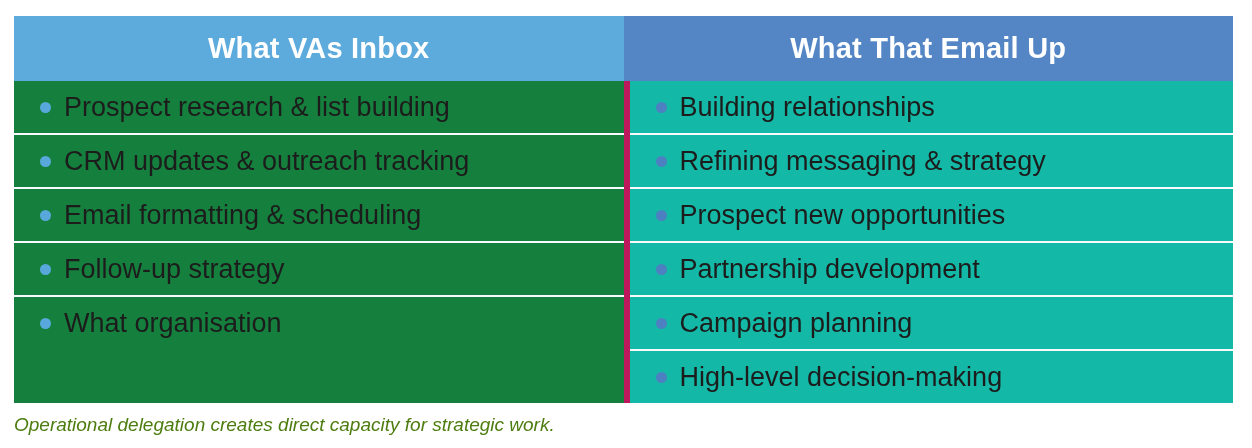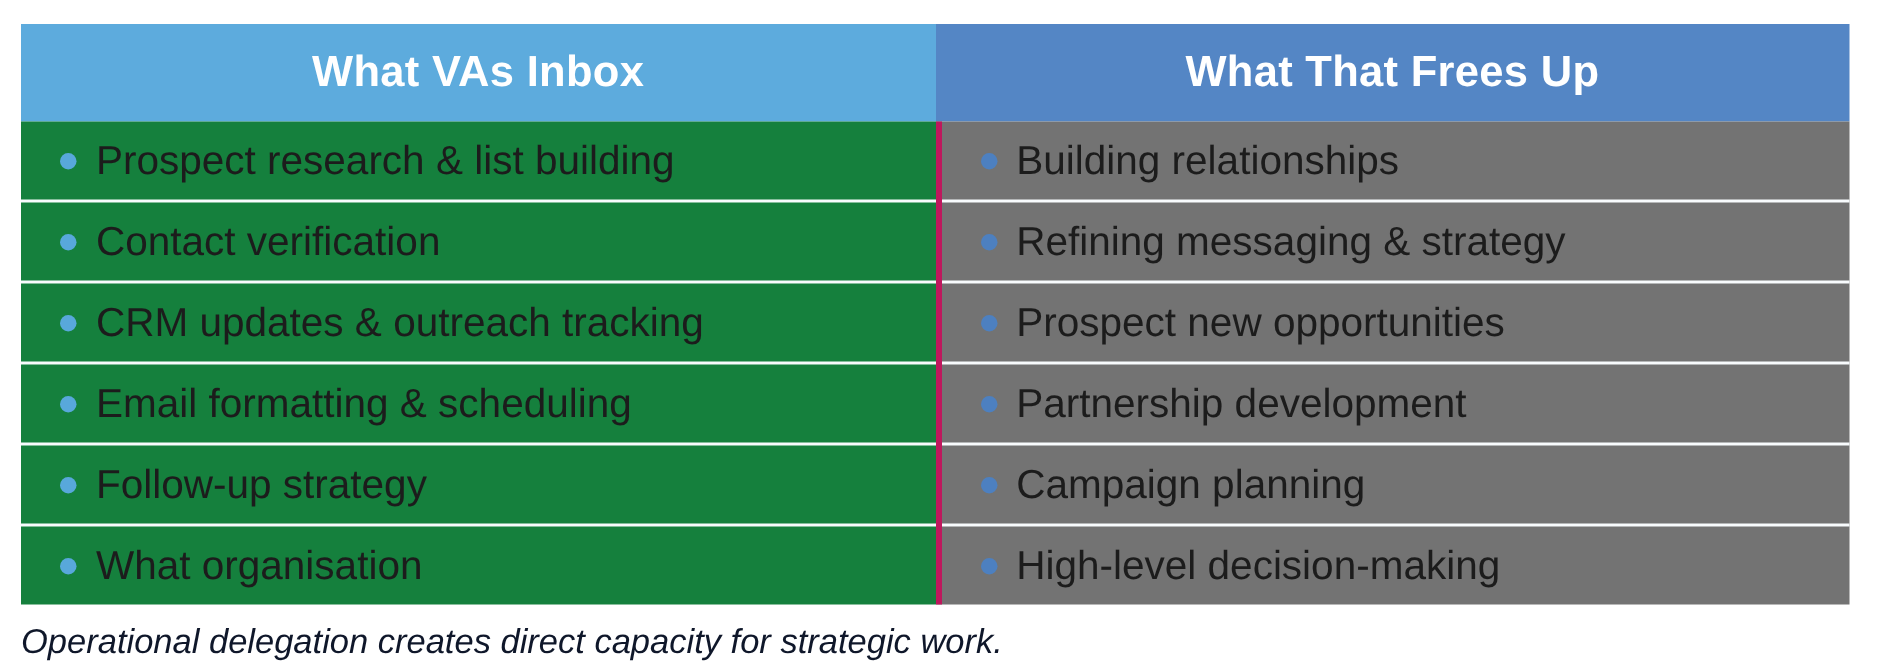--- a/index.html
+++ b/index.html
@@ -45,21 +45,21 @@
     width: 100%;
   }
   ul.col {
     list-style: none;
     margin: 0;
     padding: 0;
     width: 50%;
     box-sizing: border-box;
   }
   ul.col.left  { background: #15803d; }
-  ul.col.right { background: #737373; border-left: 4px solid #be185d; }
+  ul.col.right { background: #14b8a6; border-left: 6px solid #be185d; }
 
   ul.col li {
     height: 52px;
     display: flex;
     align-items: center;
     padding-left: 26px;
     border-top: 2px solid #F8FBFD;
     box-sizing: content-box;
   }
   ul.col li:first-child { border-top: none; }
@@ -77,47 +77,43 @@
   .item-text {
     font-size: 27px;
     color: #1C1C1C;
     white-space: nowrap;
   }
 
   .caption {
     position: absolute;
     left: 14px;
     top: 414px;
-    font-size: 23px;
+    font-size: 19px;
     font-style: italic;
-    color: #0f172a;
+    color: #4d7c0f;
     white-space: nowrap;
   }
 </style>
 </head>
 <body>
 
 <div class="stage">
   <div class="table-wrap">
 
     <div class="header-row">
       <div class="header-cell left">What VAs Inbox</div>
-      <div class="header-cell right">What That Frees Up</div>
+      <div class="header-cell right">What That Email Up</div>
     </div>
 
     <div class="body-row">
 
       <ul class="col left">
         <li>
           <span class="bullet"></span>
           <span class="item-text">Prospect research &amp; list building</span>
-        </li>
-        <li>
-          <span class="bullet"></span>
-          <span class="item-text">Contact verification</span>
         </li>
         <li>
           <span class="bullet"></span>
           <span class="item-text">CRM updates &amp; outreach tracking</span>
         </li>
         <li>
           <span class="bullet"></span>
           <span class="item-text">Email formatting &amp; scheduling</span>
         </li>
         <li>

